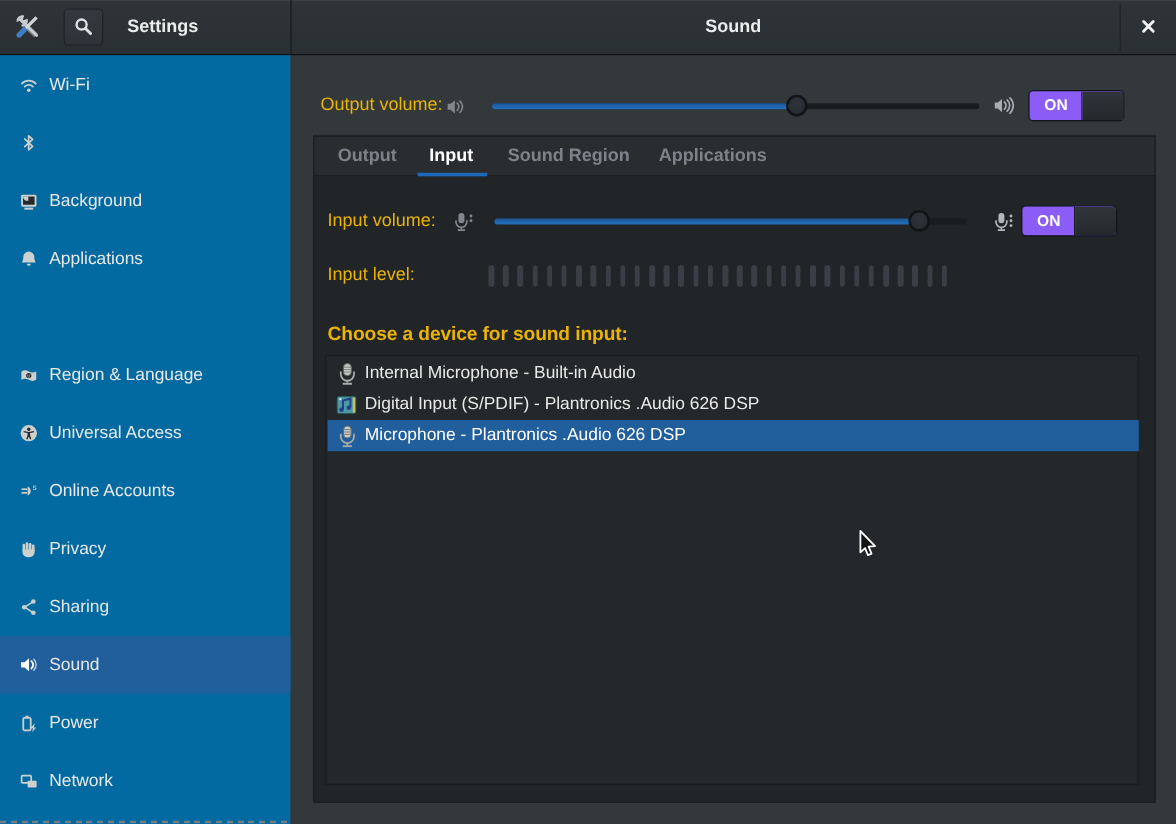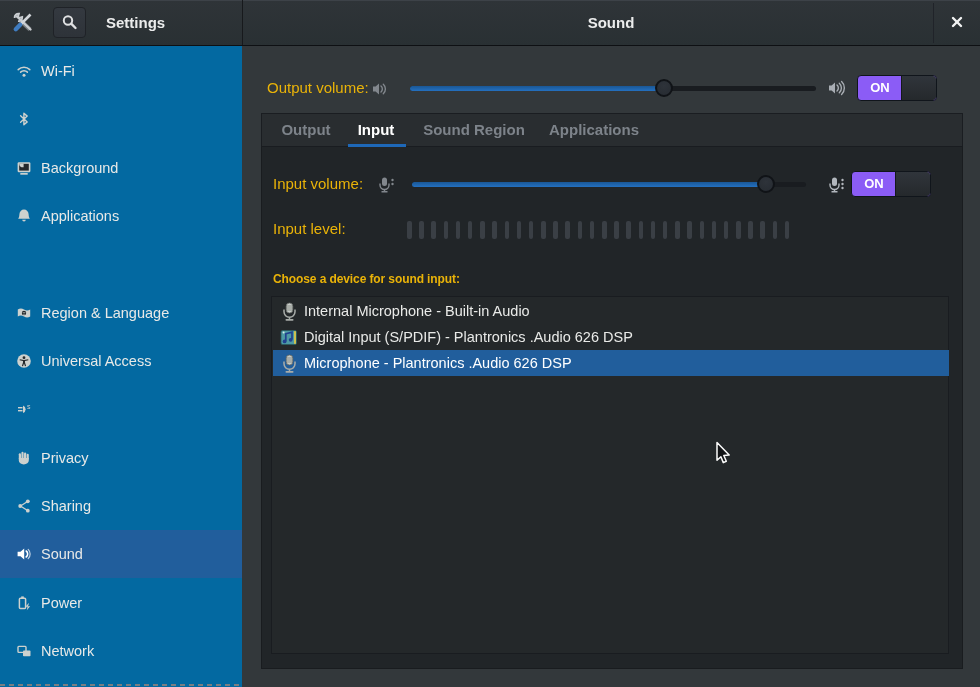--- a/index.html
+++ b/index.html
@@ -55,21 +55,21 @@
     border:1px solid #1a1d21;border-bottom:1px solid #191c20;box-sizing:border-box;}
   .tab{position:absolute;top:113px;height:33px;line-height:33px;font-size:15px;
     font-weight:700;color:#7d838a;transform:translateX(-50%);white-space:nowrap;}
   .tab.active{color:#ffffff;}
   #underline{left:348px;top:144px;width:58px;height:3px;background:#1e68b8;}
   #inlbl{left:273px;top:174px;height:20px;line-height:20px;}
   #levellbl{left:273px;top:219px;height:20px;line-height:20px;}
   #bars{left:407px;top:221px;height:18px;display:flex;}
   #bars i{display:block;width:4.5px;height:18px;margin-right:7.7px;
     border-radius:2px;background:#3a3f45;}
-  #chooselbl{left:273px;top:269px;height:20px;line-height:20px;font-weight:700;font-size:12px;letter-spacing:-0.1px;}
+  #chooselbl{left:273px;top:269px;height:20px;line-height:20px;font-weight:700;font-size:16px;letter-spacing:-0.1px;}
   #listbox{left:271px;top:296px;width:678px;height:358px;background:#24282a;
     border:1px solid #191c20;box-sizing:border-box;}
   .lrow{position:absolute;left:1px;width:676px;height:26px;}
   .lrow .lic{position:absolute;left:7px;top:4px;}
   .lrow .ltx{position:absolute;left:31px;top:0;height:26px;line-height:26px;
     font-size:14.5px;color:#e9eae8;white-space:nowrap;}
   .lrow.sel{background:#215e9c;}
   .lrow.sel .ltx{color:#ffffff;}
 </style>
 </head>
@@ -158,20 +158,21 @@
         </svg></span>
       <span class="lb">Universal Access</span>
     </div>
     <div class="srow" style="top: 339px;">
       <span class="ic"><svg width="16" height="16" viewBox="0 0 16 16">
           <path d="M7 4.5 a4 4 0 0 1 0 7.5 z" fill="#cdd1ce"></path>
           <rect x="2" y="6" width="4.5" height="1.4" fill="#cdd1ce"></rect>
           <rect x="2" y="9" width="4.5" height="1.4" fill="#cdd1ce"></rect>
           <text x="11" y="7.5" font-size="7" fill="#cdd1ce" font-family="Liberation Sans">s</text>
         </svg></span>
+      <span class="lb">Online Accounts</span>
     </div>
     <div class="srow" style="top: 388px;">
       <span class="ic"><svg width="16" height="16" viewBox="0 0 16 16">
           <g fill="#cdd1ce">
             <rect x="2.8" y="3.2" width="2.2" height="6.5" rx="1.1"></rect>
             <rect x="5.4" y="1.8" width="2.2" height="7.5" rx="1.1"></rect>
             <rect x="8" y="2.4" width="2.2" height="7" rx="1.1"></rect>
             <rect x="10.6" y="3.8" width="2.2" height="6" rx="1.1"></rect>
             <path d="M2.8 8 h10 v2.6 a5 3.8 0 0 1 -10 0 z"></path>
           </g>

